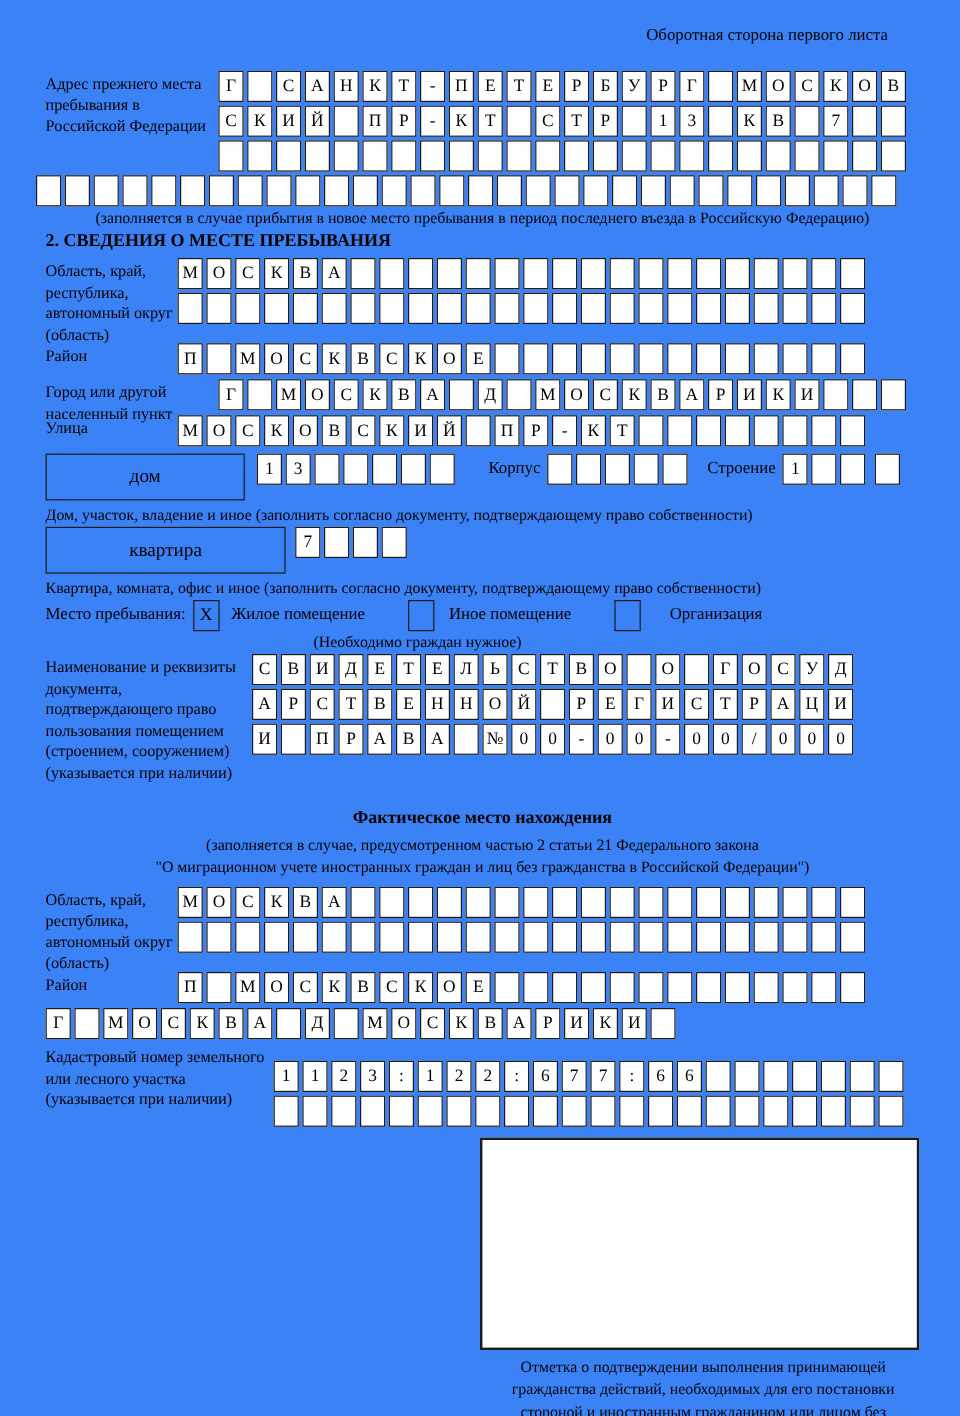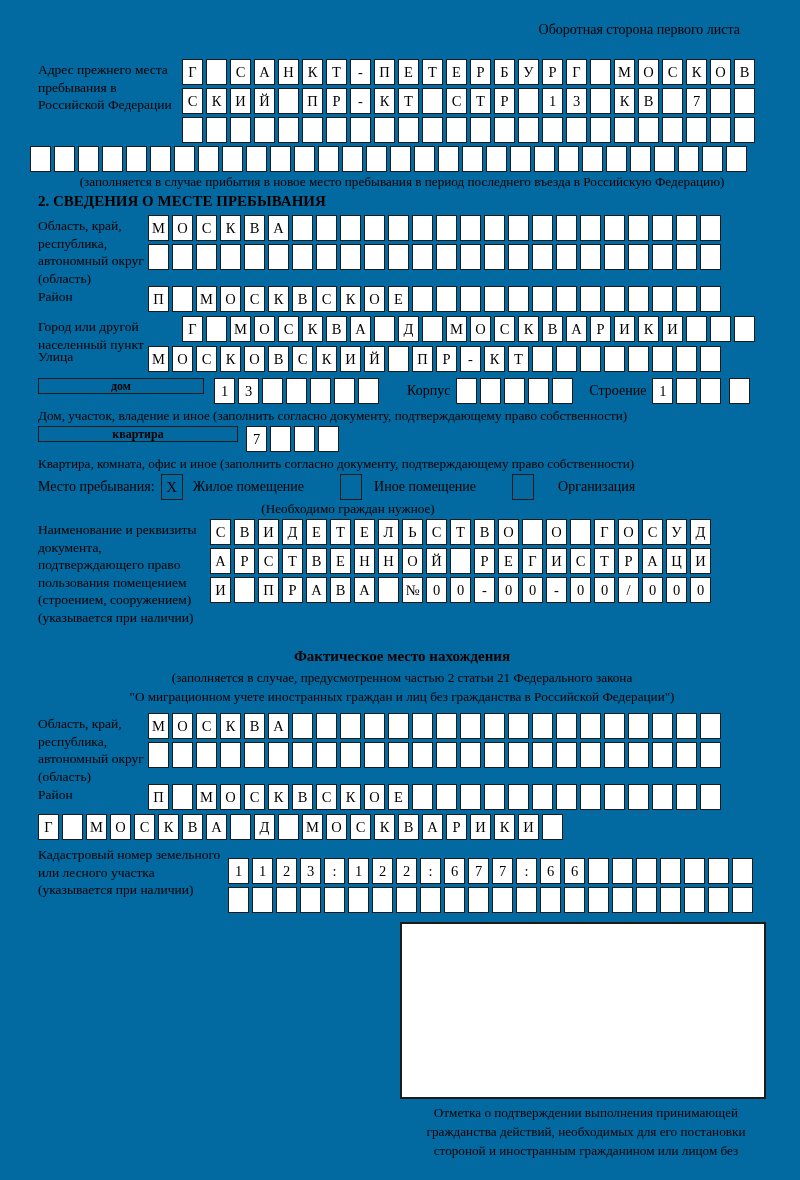--- a/index.html
+++ b/index.html
@@ -2,40 +2,40 @@
 <html><head>
 <meta charset="utf-8">
 <style>
   * { margin:0; padding:0; box-sizing:border-box; }
   html,body { background:#fff; }
   body {
     width:800px; height:1180px;
     font-family:"Liberation Serif","DejaVu Serif",serif;
     color:#000;
   }
-  .page { width:800px; height:1180px; padding:22px 34px 0 38px; overflow:hidden; background:#0369a1; }
+  .page { width:800px; height:1180px; padding:22px 34px 0 38px; overflow:hidden; background:#3b82f6; }
   .corner-note { text-align:right; font-size:14px; padding-right:26px; margin-bottom:21px; }
   .frow { display:flex; align-items:flex-start; }
   .flabel { font-size:13.5px; line-height:17.5px; padding-top:2px; flex:none; }
   .lw144 { width:144px; } .lw110 { width:110px; } .lw172 { width:172px; } .lw190 { width:190px; }
   .rows .cells { margin-bottom:3px; }
   .cells { display:flex; gap:3px; }
   .cell {
     flex:none; width:21px; height:26px; border:1.6px solid #1b1b1b;
     display:flex; align-items:center; justify-content:center;
     font-size:14.5px; padding-top:1px; background:#fff;
   }
   .h30 { height:30px; } .h71 { height:71px; } .h72 { height:72px; } .h106 { height:106px; }
   .center-note { text-align:center; font-size:13.2px; line-height:17px; margin-top:1px; }
   .sec-title { text-align:left; font-weight:bold; font-size:15px; line-height:19px; margin-top:2px; }
   .extra-row { margin-left:-8px; }
   .house-row { display:flex; align-items:flex-start; margin-top:2px; }
   .named-box {
-    border:1.6px solid #1b1b1b; height:16px; flex:none;
-    display:flex; align-items:center; justify-content:center; font-size:12px;font-weight:bold;
+    border:1.6px solid #1b1b1b; height:39px; flex:none;
+    display:flex; align-items:center; justify-content:center; font-size:16px;
   }
   .inline-label { font-size:14px; line-height:26px; flex:none; }
   .caption { font-size:13.2px; line-height:17px; margin-top:3px; }
   .stay-row { display:flex; align-items:center; margin-top:2px; height:26px; }
   .stay-label { font-size:14px; flex:none; }
   .checkbox {
     width:22px; height:26px; border:1.6px solid #1b1b1b; flex:none;
     display:flex; align-items:center; justify-content:center; font-size:14.5px;
   }
   .stay-note { width:620px; text-align:center; font-size:13.2px; line-height:17px; }

